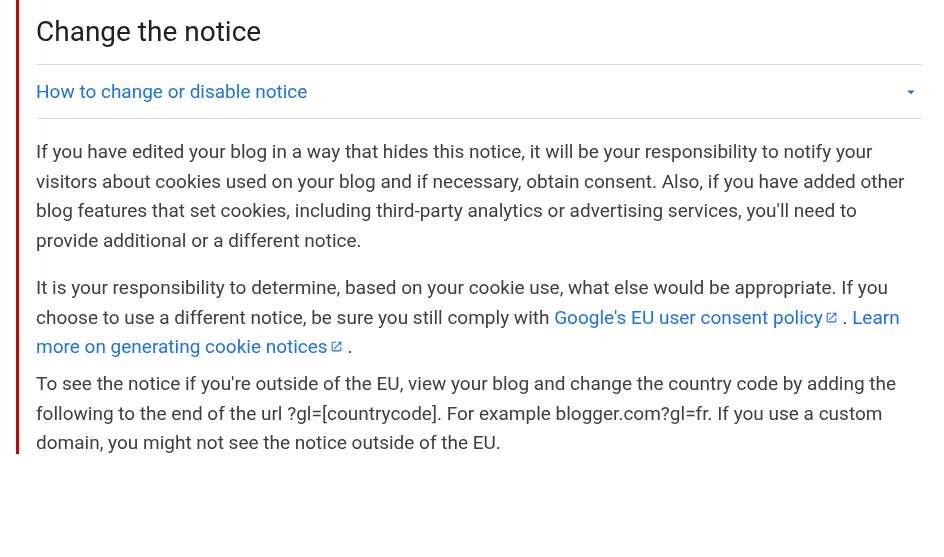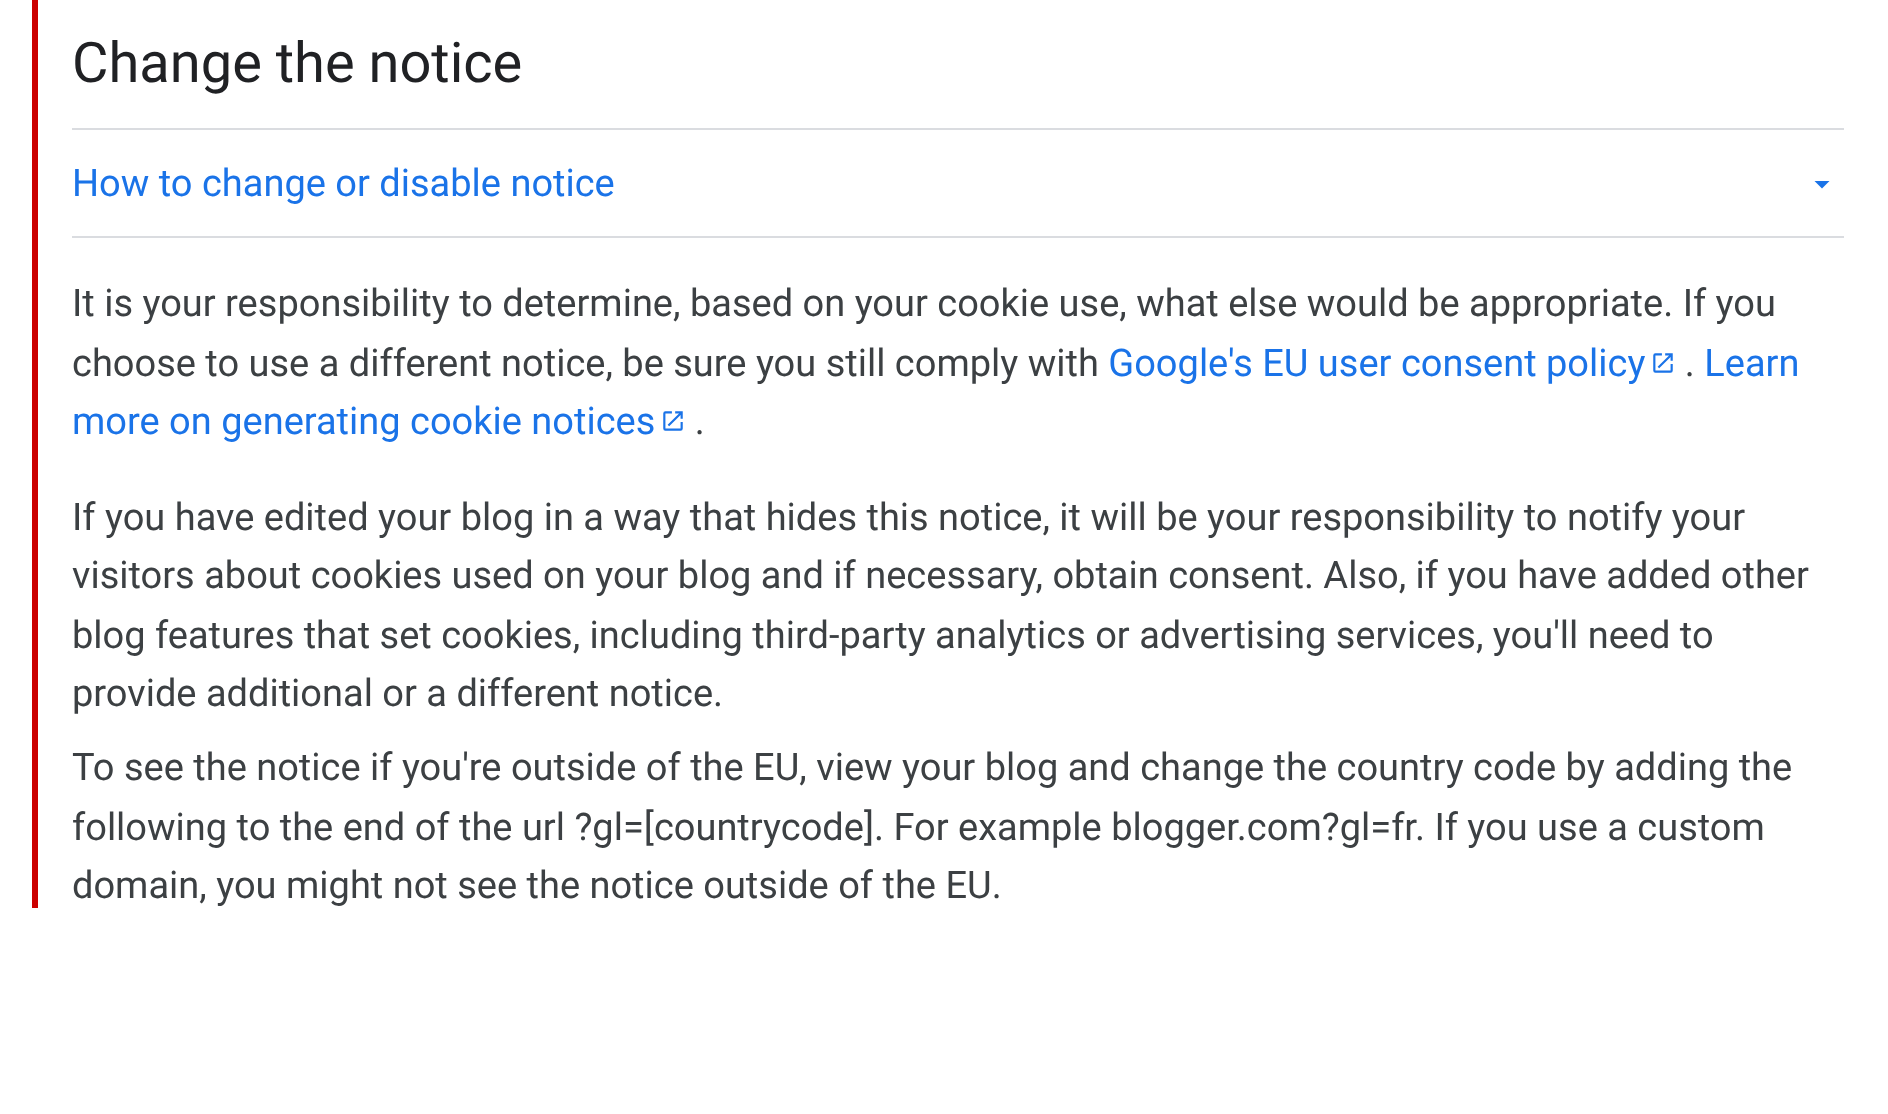--- a/index.html
+++ b/index.html
@@ -87,27 +87,27 @@
 
     <div class="expander">
       <span class="expander-label">How to change or disable notice</span>
       <span class="chev">
         <svg viewBox="0 0 24 24" width="18" height="18">
             <path fill="#1a73e8" d="M7 10l5 5 5-5z"></path>
           </svg>
       </span>
     </div>
 
+    <p>If you have edited your blog in a way that hides this notice, it will be your responsibility to notify your visitors about cookies used on your blog and if necessary, obtain consent. Also, if you have added other blog features that set cookies, including third-party analytics or advertising services, you'll need to provide additional or a different notice.</p>
+
     <p>
       <span>It is your responsibility to determine, based on your cookie use, what else would be appropriate. If you choose to use a different notice, be sure you still comply with </span><a class="link" href="#"><span>Google's EU user consent policy</span><span class="ext-icon"><svg viewBox="0 0 24 24" width="13" height="13">
               <path fill="#1a73e8" d="M14 3v2h3.59L7.05 15.54l1.41 1.41L19 6.41V10h2V3h-7zM19 19H5V5h6V3H5a2 2 0 0 0-2 2v14a2 2 0 0 0 2 2h14a2 2 0 0 0 2-2v-6h-2v6z"></path>
             </svg></span></a><span> . </span><a class="link" href="#"><span>Learn more on generating cookie notices</span><span class="ext-icon"><svg viewBox="0 0 24 24" width="13" height="13">
               <path fill="#1a73e8" d="M14 3v2h3.59L7.05 15.54l1.41 1.41L19 6.41V10h2V3h-7zM19 19H5V5h6V3H5a2 2 0 0 0-2 2v14a2 2 0 0 0 2 2h14a2 2 0 0 0 2-2v-6h-2v6z"></path>
             </svg></span></a><span> .</span>
     </p>
 
-    <p>If you have edited your blog in a way that hides this notice, it will be your responsibility to notify your visitors about cookies used on your blog and if necessary, obtain consent. Also, if you have added other blog features that set cookies, including third-party analytics or advertising services, you'll need to provide additional or a different notice.</p>
-
 
     <p style="margin-top:8px">To see the notice if you're outside of the EU, view your blog and change the country code by adding the following to the end of the url ?gl=[countrycode]. For example blogger.com?gl=fr. If you use a custom domain, you might not see the notice outside of the EU.</p>
 
   </div>
 </div>
 
 </body></html>

